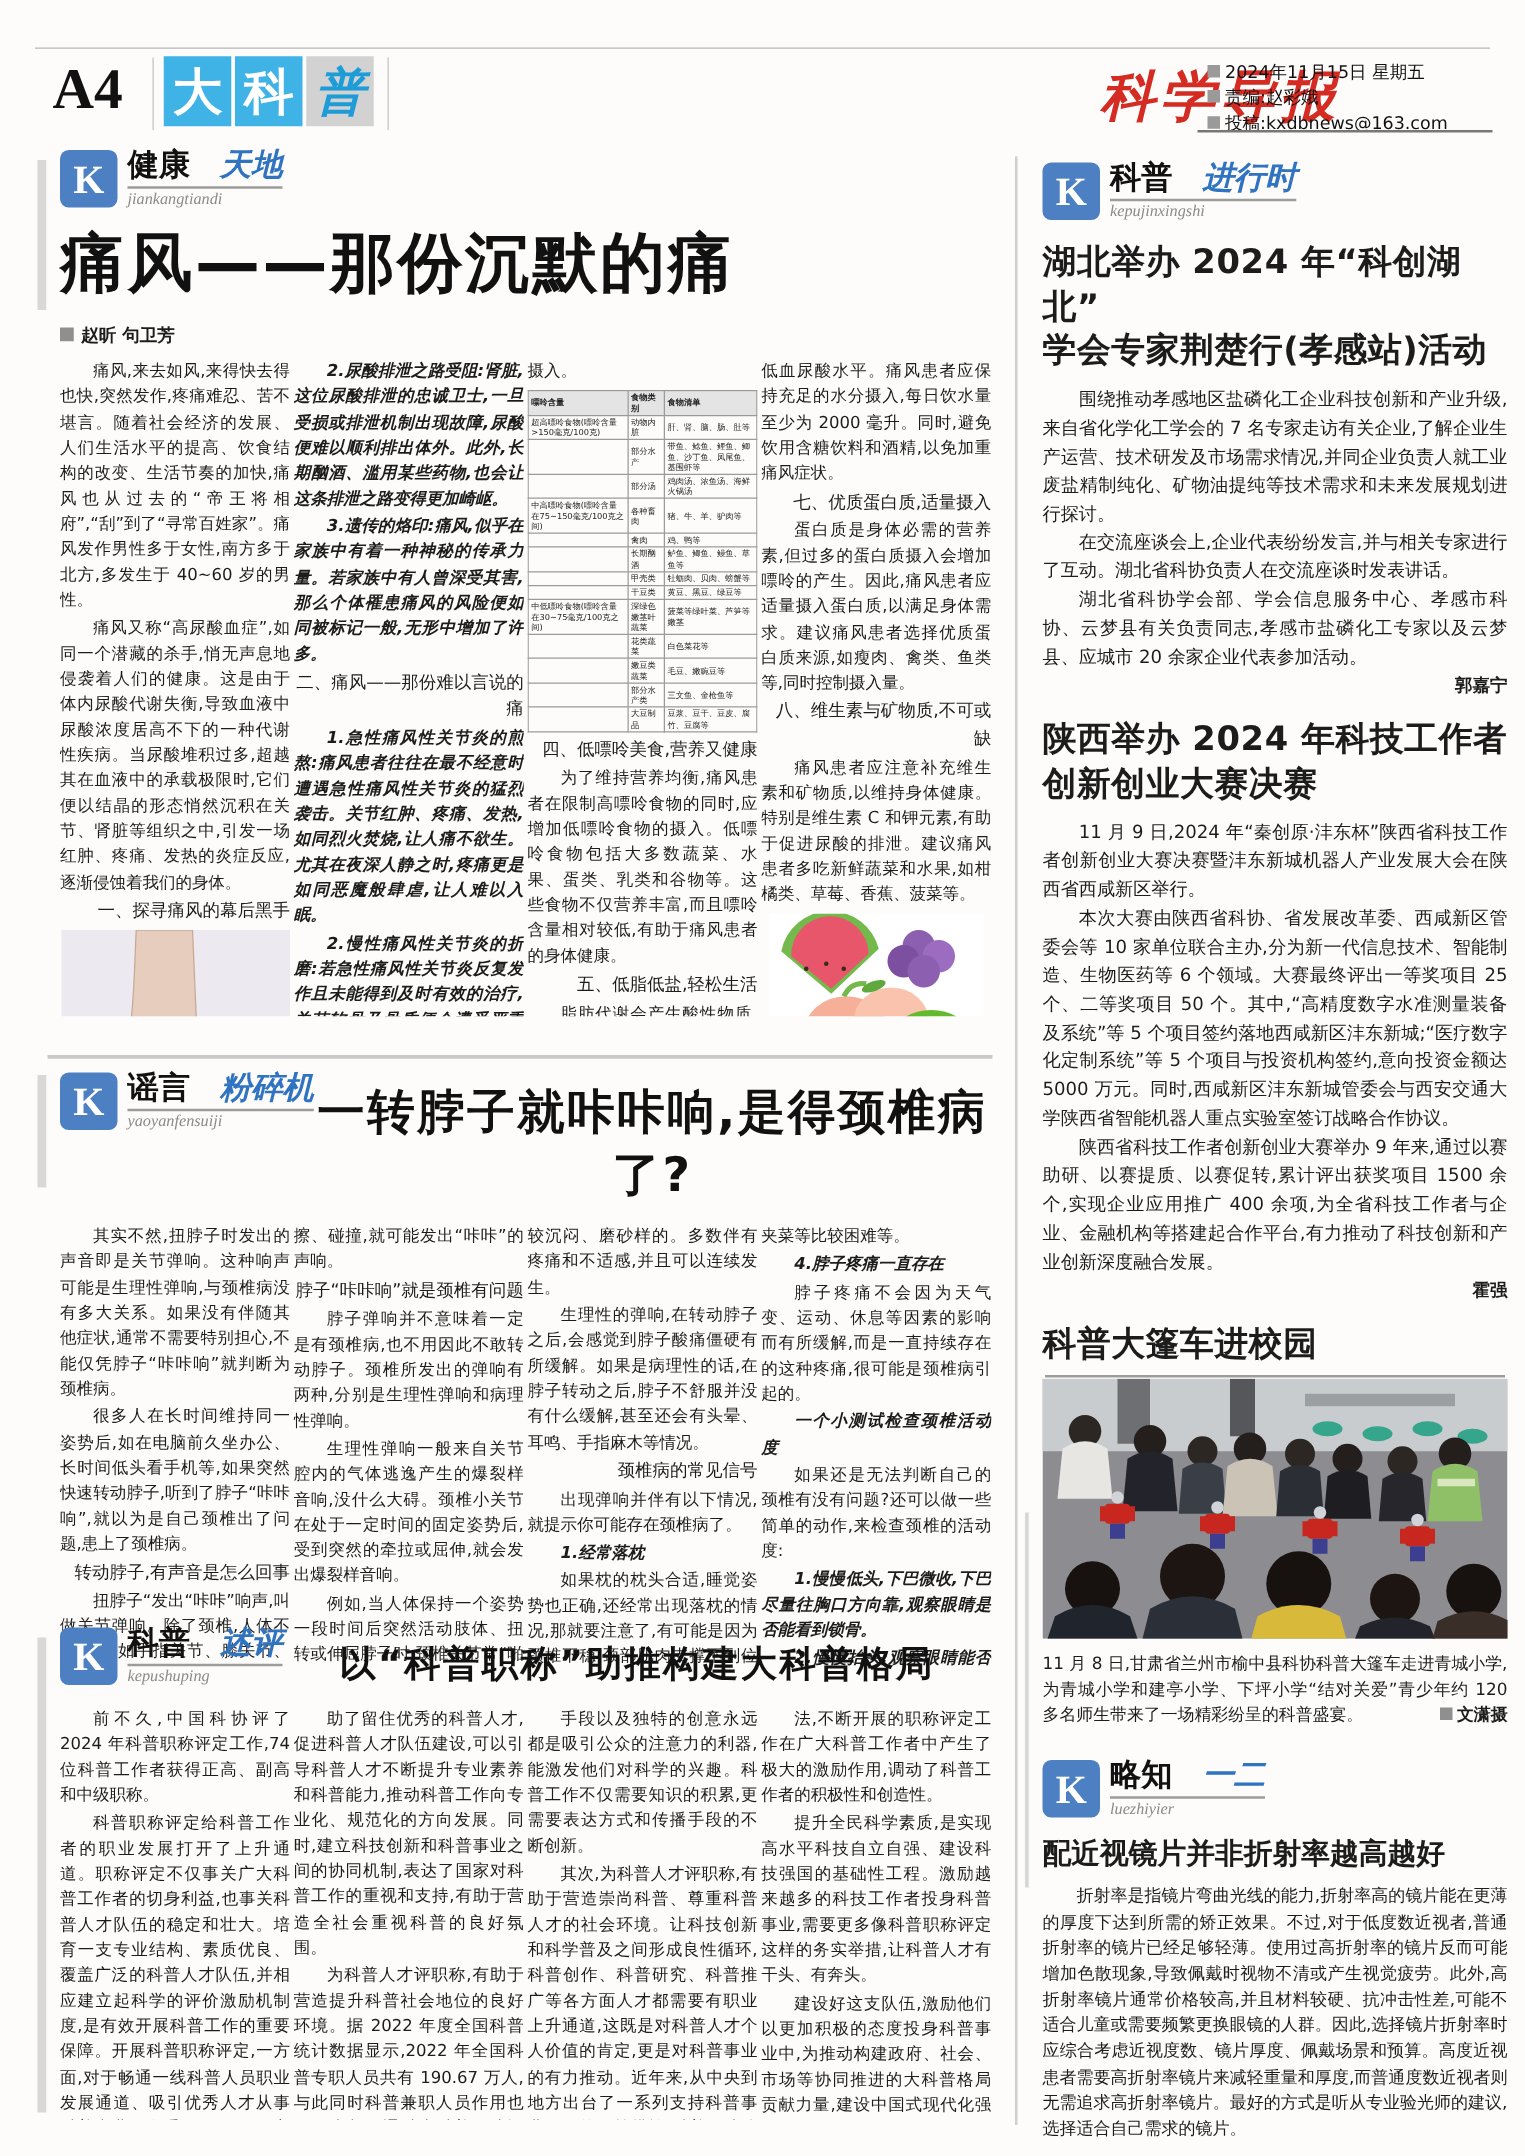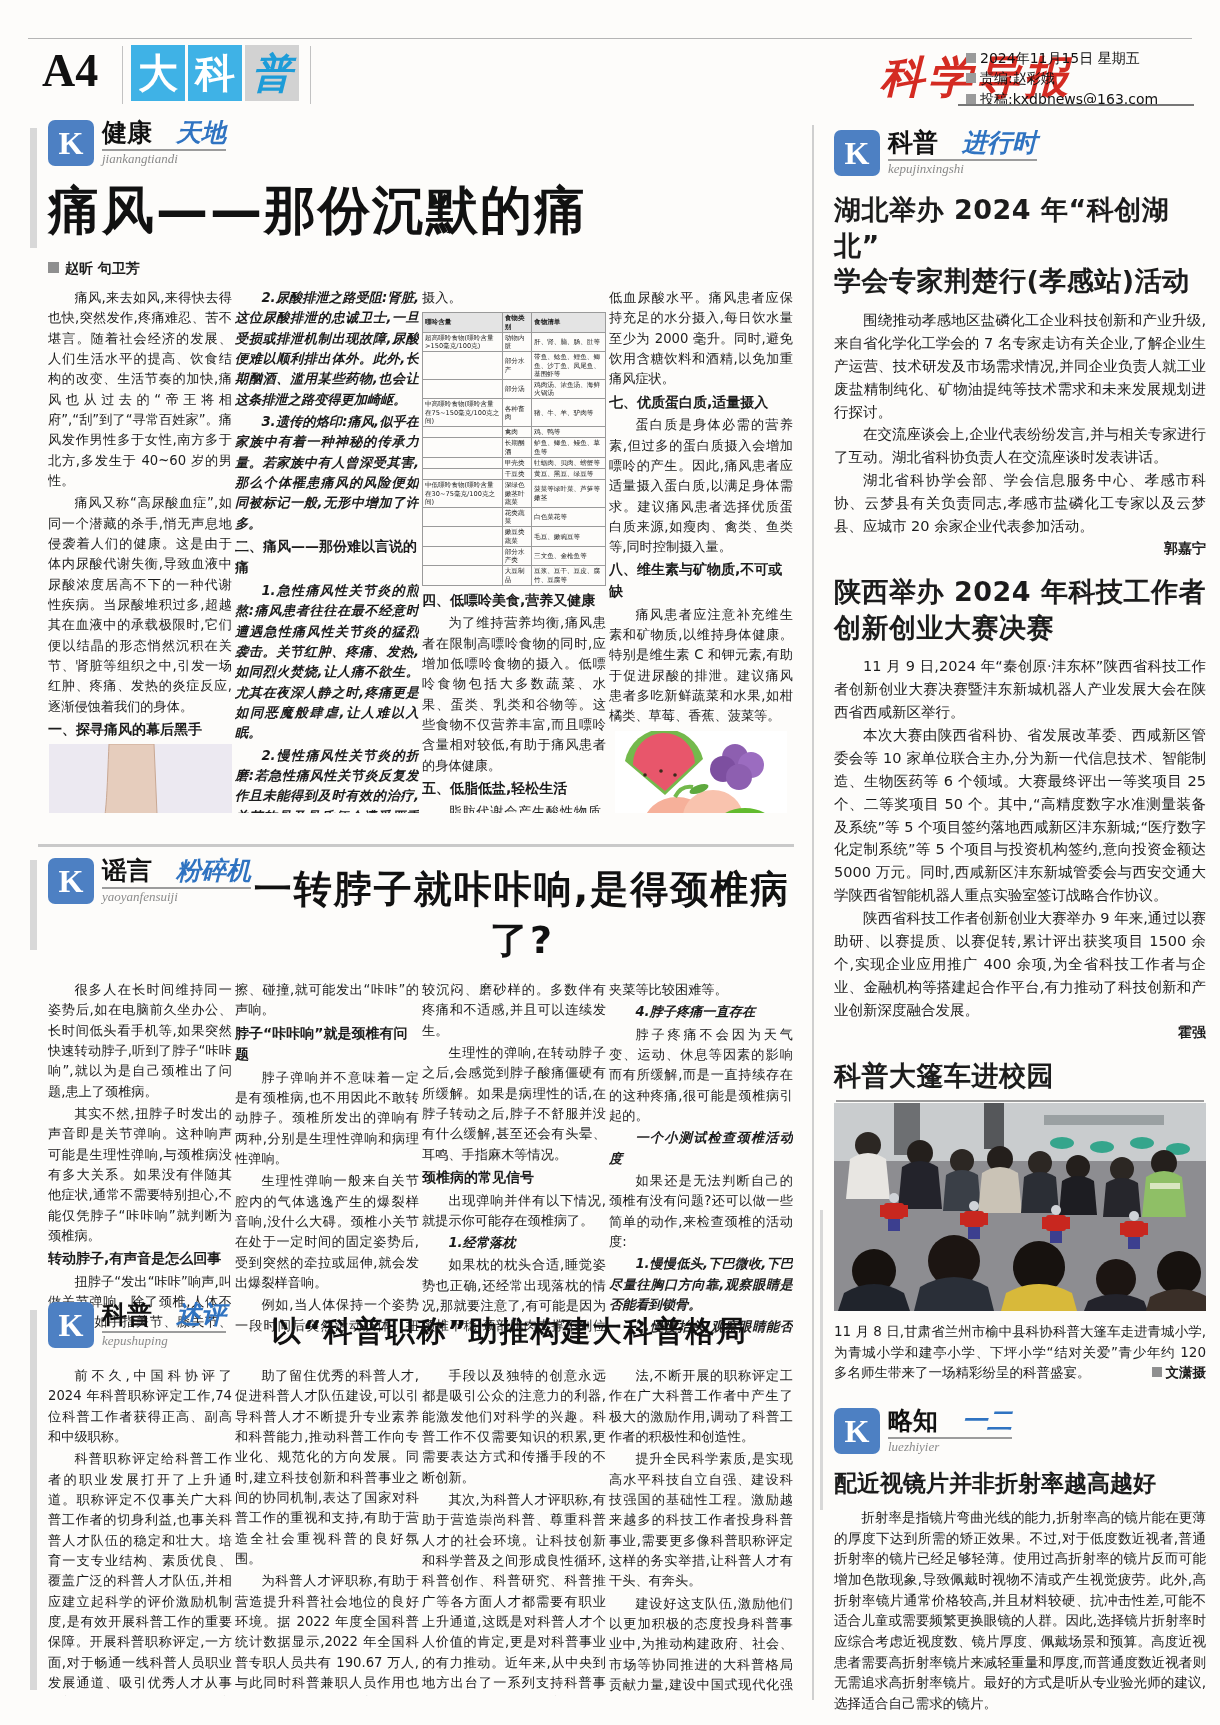--- a/index.html
+++ b/index.html
@@ -35,21 +35,21 @@
   .vdiv { left:812px; top:125px; width:2px; height:1575px; background:#cfcfcf; }
   .hdiv-1 { left:38px; top:844px; width:756px; height:3px; background:#c9c9c9; }
   .rail-div { left:836px; top:1100px; width:368px; height:2px; background:#9c9c9c; }
 
   
   .cols { display:flex; gap:3px; }
   .col { flex:1 1 0; overflow:hidden; font-size:13.2px; line-height:1.54; text-align:justify; }
   .col p { margin:0 0 2px; }
   .t-p { text-indent:2em; }
   .t-num { text-indent:2em; font-weight:bold; font-style:italic; }
-  .t-h { text-align:left; font-weight:700; font-style:normal; font-size:14px; margin:5px 0 4px; text-indent:0; }
+  .t-h { text-align:right; font-weight:400; font-style:normal; font-size:14px; margin:5px 0 4px; text-indent:0; }
 
   .headline-xl { font-weight:900; color:#111; letter-spacing:2px; }
   .byline { font-size:14px; font-weight:bold; margin:14px 0 10px; }
   .byline .sq { display:inline-block; width:11px; height:11px; background:#8f8f8f; margin-right:6px; }
 
   
   .rail { left:834px; top:130px; width:372px; }
   .rail .news-title { font-size:27px; font-weight:900; line-height:1.32; letter-spacing:0.5px; margin:16px 0 10px; }
   .rail .body { font-size:14.5px; line-height:1.58; text-align:justify; }
   .rail .body p { text-indent:2em; }
@@ -271,22 +271,22 @@
       <div class="k">K</div>
       <div class="tt">
         <span class="t1">谣言</span><span class="t2">粉碎机</span>
         <div class="py">yaoyanfensuiji</div>
       </div>
     </div>
     <div class="headline-xl rumor-headline" style="flex:1; text-align:center; padding-top:6px;">一转脖子就咔咔响,是得颈椎病了?</div>
   </div>
   <div class="cols" style="height:355px; margin-top:14px;">
     <div class="col">
+        <p class="t-p">其实不然,扭脖子时发出的声音即是关节弹响。这种响声可能是生理性弹响,与颈椎病没有多大关系。如果没有伴随其他症状,通常不需要特别担心,不能仅凭脖子“咔咔响”就判断为颈椎病。</p>
         <p class="t-p">很多人在长时间维持同一姿势后,如在电脑前久坐办公、长时间低头看手机等,如果突然快速转动脖子,听到了脖子“咔咔响”,就以为是自己颈椎出了问题,患上了颈椎病。</p>
-        <p class="t-p">其实不然,扭脖子时发出的声音即是关节弹响。这种响声可能是生理性弹响,与颈椎病没有多大关系。如果没有伴随其他症状,通常不需要特别担心,不能仅凭脖子“咔咔响”就判断为颈椎病。</p>
         <p class="t-h">转动脖子,有声音是怎么回事</p>
         <p class="t-p">扭脖子“发出“咔咔”响声,叫做关节弹响。除了颈椎,人体不少关节,如手指关节、膝关节、肩关节、髋关节等都会发出弹响。关节弹响通常分为生理性弹响和病理性弹响。</p>
       </div>
     <div class="col">
         <p class="t-p noind" style="text-indent: 0px;">擦、碰撞,就可能发出“咔咔”的声响。</p>
         <p class="t-h">脖子“咔咔响”就是颈椎有问题</p>
         <p class="t-p">脖子弹响并不意味着一定是有颈椎病,也不用因此不敢转动脖子。颈椎所发出的弹响有两种,分别是生理性弹响和病理性弹响。</p>
         <p class="t-p">生理性弹响一般来自关节腔内的气体逃逸产生的爆裂样音响,没什么大碍。颈椎小关节在处于一定时间的固定姿势后,受到突然的牵拉或屈伸,就会发出爆裂样音响。</p>
         <p class="t-p">例如,当人体保持一个姿势一段时间后突然活动肢体、扭转或伸屈脖子时,颈椎关节常“啪啪”作响,且不会紧接着重复发生。如果是病理性弹响,则是关节内外的结构损坏、疾病及结构的变异引起骨关节摩擦后产生弹响,声音一般比</p>
       </div>

